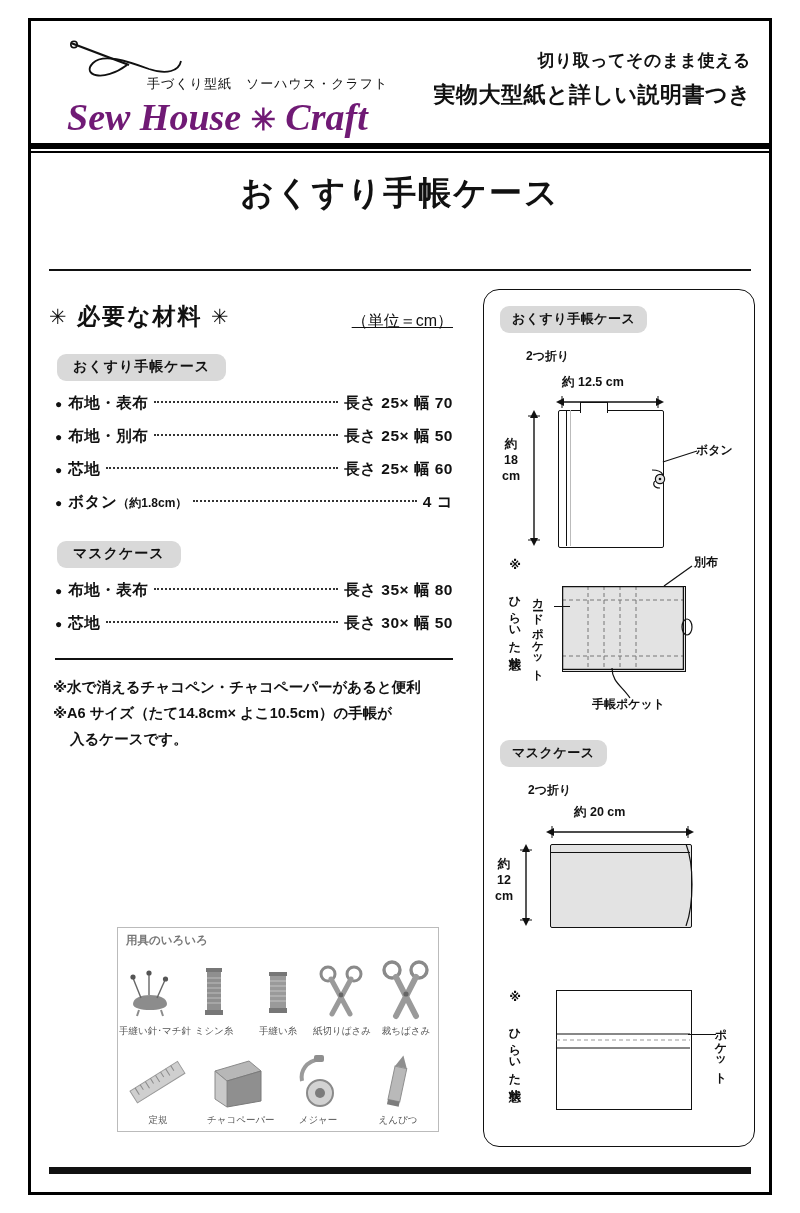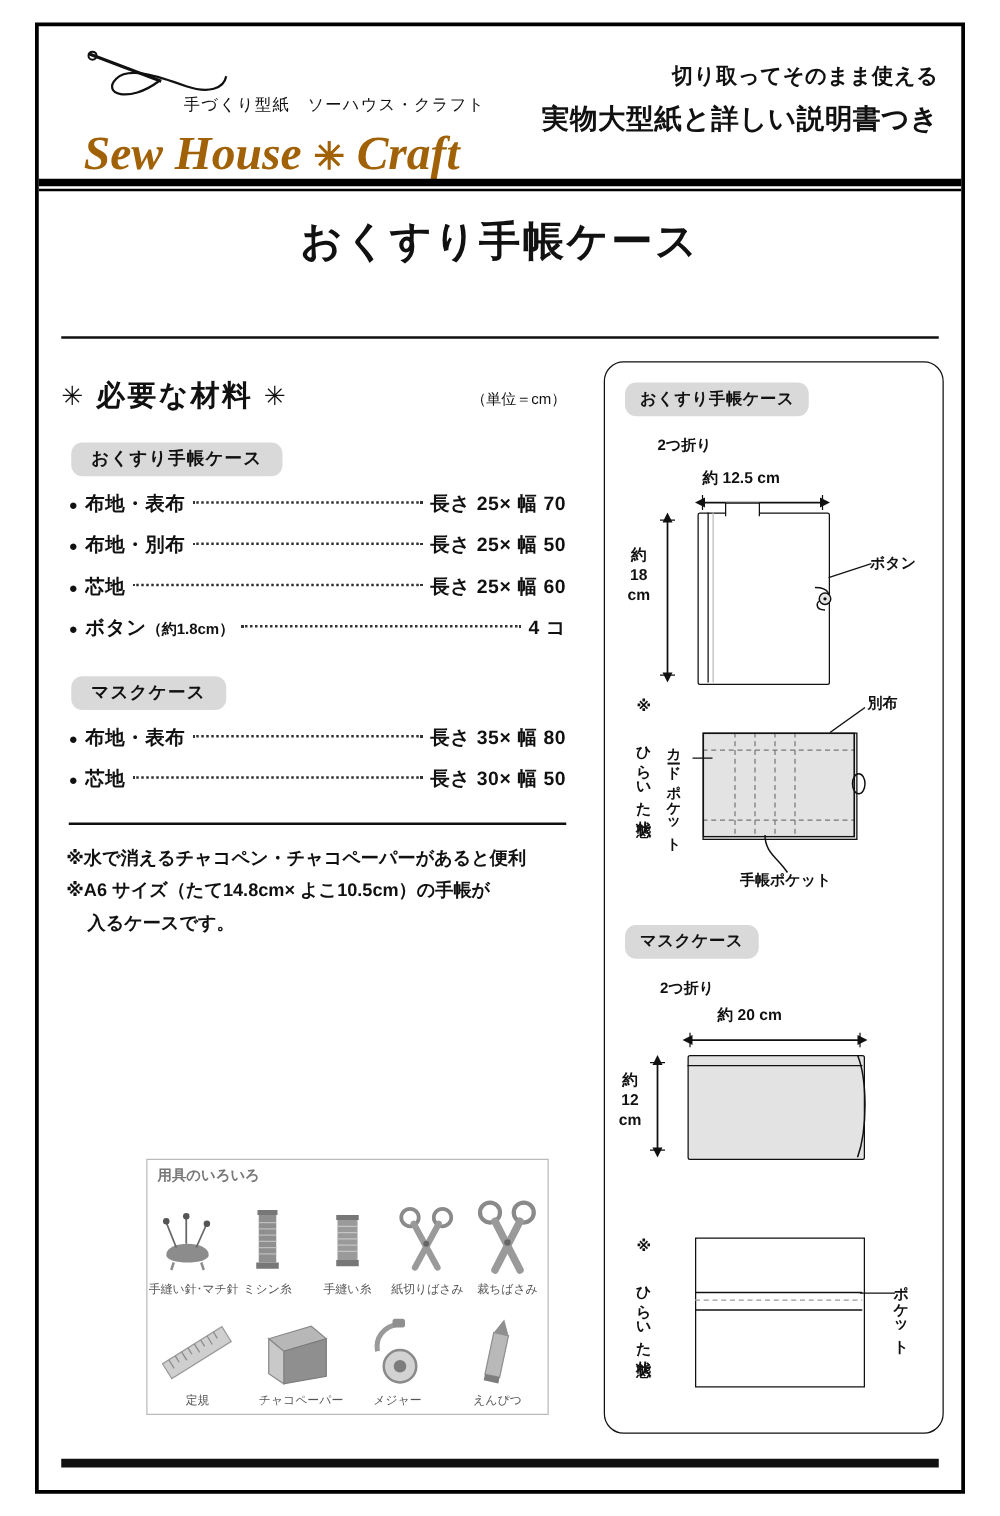--- a/index.html
+++ b/index.html
@@ -35,24 +35,24 @@
     position:absolute; left:14px; top:2px; width:120px; height:44px;
   }
   .brand-sub{
     position:absolute; left:98px; top:38px;
     font-size:13px; letter-spacing:1px; color:#111;
     white-space:nowrap;
     font-family:"Liberation Sans","DejaVu Sans",sans-serif;
   }
   .brand-main{
     position:absolute; left:18px; top:56px;
-    font-size:38px; line-height:60px;
+    font-size:38px; line-height:48px;
     font-family:"Liberation Serif","DejaVu Serif",serif;
     font-style:italic; font-weight:700; letter-spacing:0px;
-    color:#a16207;
+    color:#701a75;
     white-space:nowrap;
   }
   .brand-main .star{ font-style:normal; font-size:30px; }
   .header-right{
     position:absolute; right:18px; top:28px; width:330px;
     text-align:right;
   }
   .header-right .l1{
     font-size:17px; font-weight:700; letter-spacing:0.5px; margin-bottom:8px;
   }
@@ -94,21 +94,21 @@
   }
   .materials-title{
     margin-top:24px;
     text-align:left;
     font-size:23px; font-weight:700; letter-spacing:2px;
     position:relative;
   }
   .materials-title .ast{ font-size:21px; }
   .unit{
     position:absolute; right:6px; top:10px;
-    font-size:12px; font-weight:400; letter-spacing:0;
+    font-size:16px; font-weight:400; letter-spacing:0;text-decoration:underline;
   }
   .sect-tag{
     display:inline-block;
     background:#d9d9d9;
     border-radius:9px;
     padding:4px 16px 5px 16px;
     font-size:14px; font-weight:700; letter-spacing:1px;
     margin:22px 0 6px 8px;
   }
   .mlist{ list-style:none; margin:0; padding:0; }

